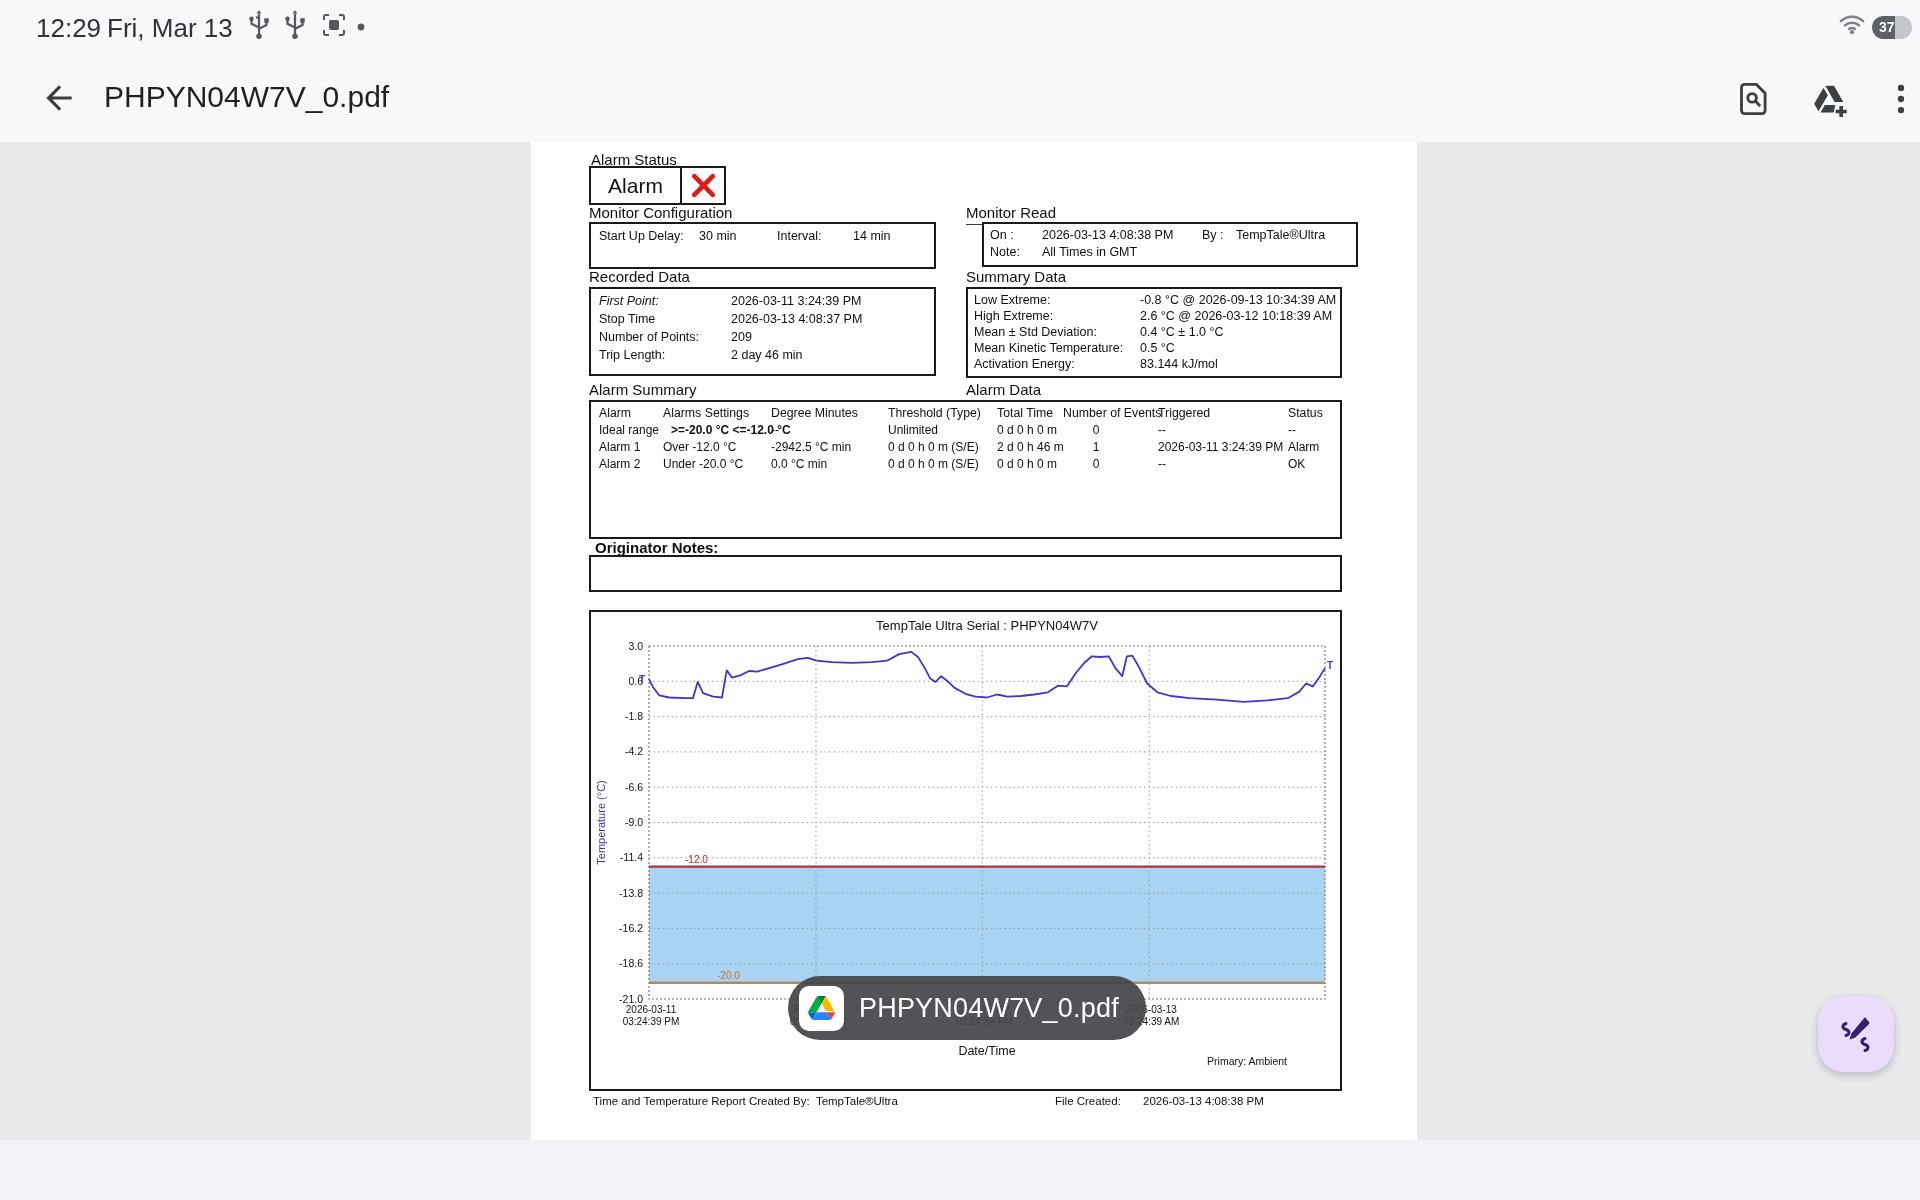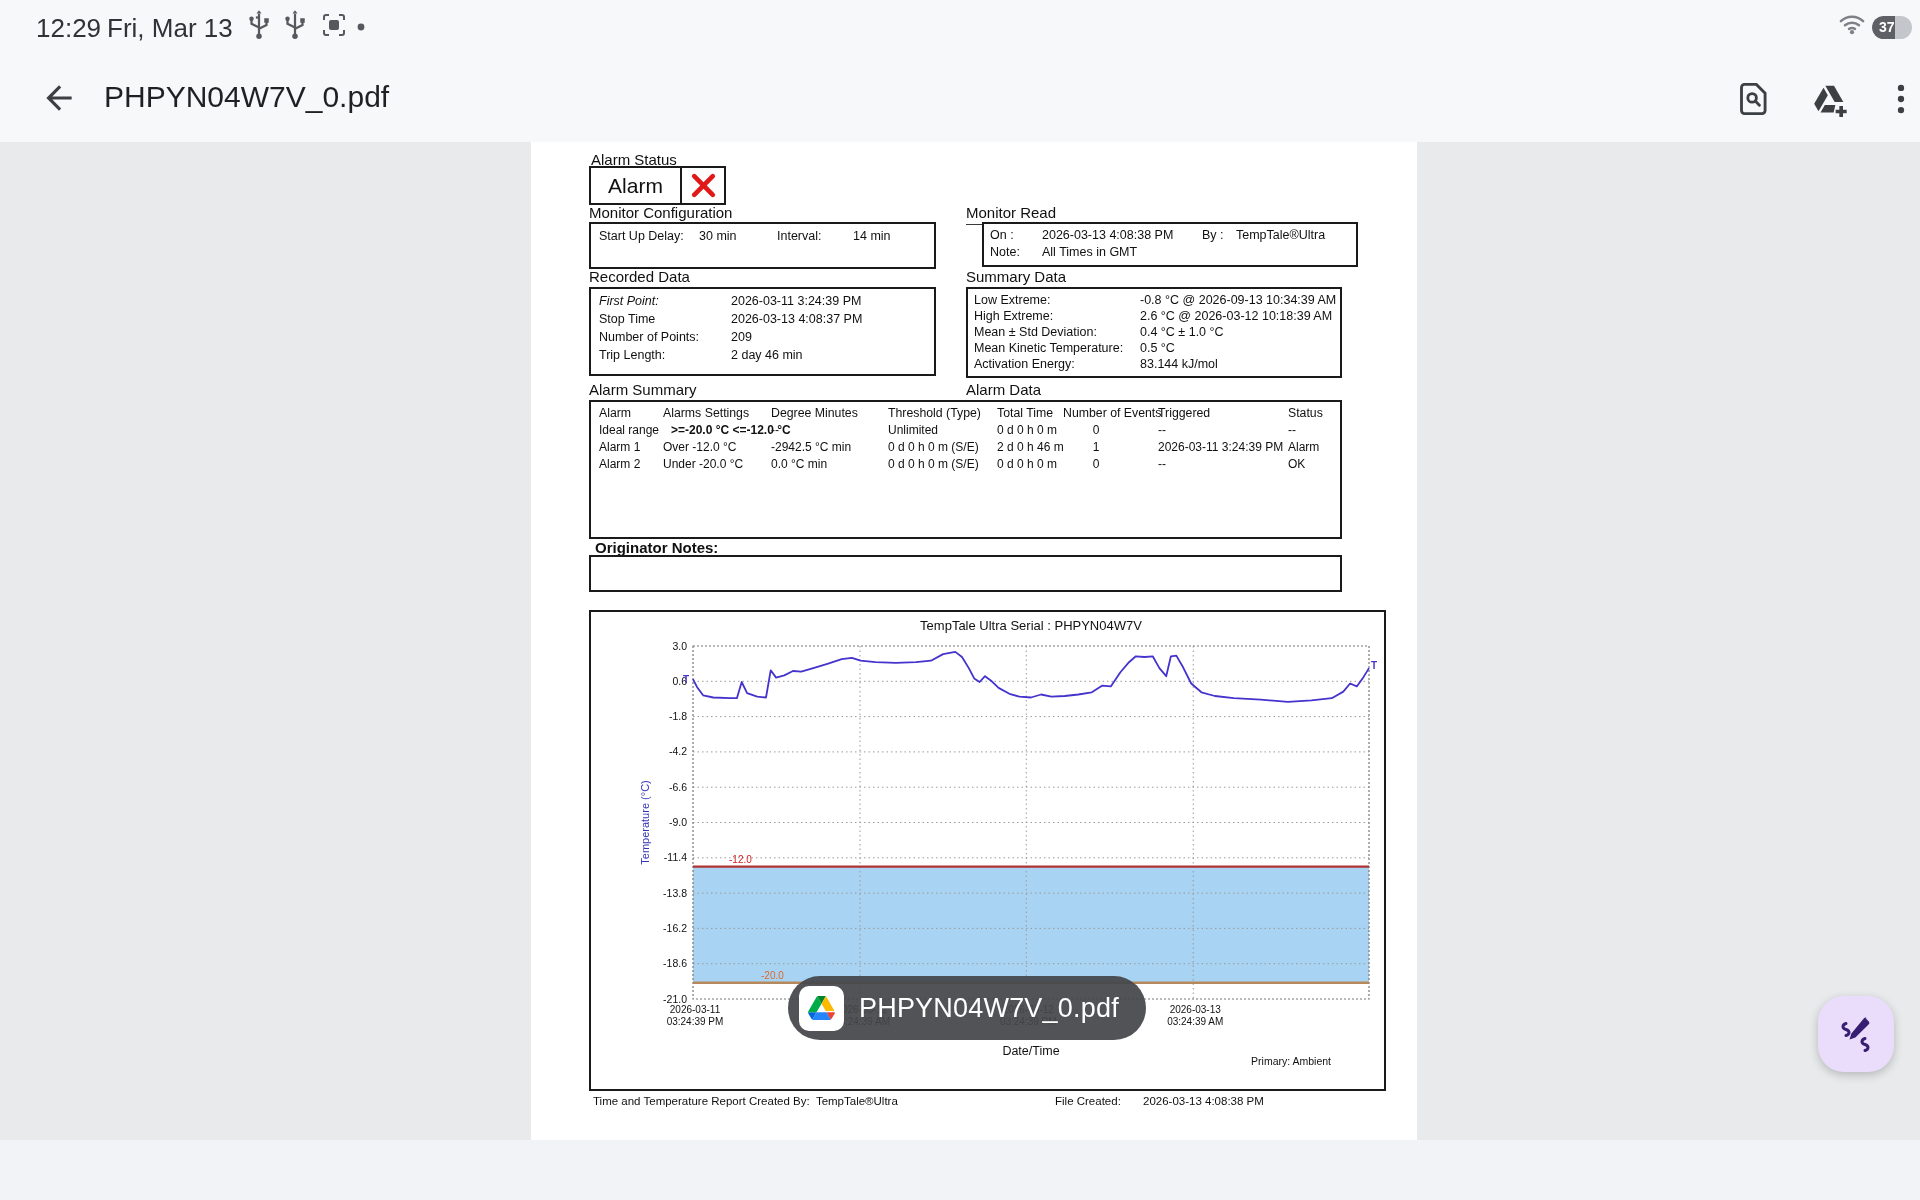--- a/index.html
+++ b/index.html
@@ -250,21 +250,21 @@
           <span class="tcell " style="top: 55px; left: 297px;">0 d 0 h 0 m (S/E)</span>
           <span class="tcell " style="top: 55px; left: 406px;">0 d 0 h 0 m</span>
           <span class="tcell " style="top: 55px; left: 485px; width: 40px; text-align: center;">0</span>
           <span class="tcell " style="top: 55px; left: 567px;">--</span>
           <span class="tcell " style="top: 55px; left: 697px;">OK</span>
         </div>
 
       <div class="sec-label noline" style="left:64px;top:397px;font-weight:bold;">Originator Notes:</div>
       <div class="dbox" style="left:58px;top:413px;width:749px;height:33px;"></div>
 
-      <div class="dbox" style="left:58px;top:468px;width:749px;height:477px;padding-left:44px;">
+      <div class="dbox" style="left:58px;top:468px;width:749px;height:477px;">
         <svg id="chartSvg" width="745" height="473" viewBox="0 0 745 473">
             <text x="396" y="18" text-anchor="middle" font-size="13" fill="#111">TempTale Ultra  Serial : PHPYN04W7V</text>
             <rect x="58" y="254.625" width="676" height="116.19583333333333" fill="#a9d3f3"></rect>
             <text x="52" y="37.5" text-anchor="end" font-size="10.5" fill="#111">3.0</text>
             <line x1="58" y1="69.3" x2="734" y2="69.3" stroke="#9a9a9a" stroke-width="1" stroke-dasharray="1.5,3"></line>
             <text x="52" y="72.8" text-anchor="end" font-size="10.5" fill="#111">0.6</text>
             <line x1="58" y1="104.6" x2="734" y2="104.6" stroke="#9a9a9a" stroke-width="1" stroke-dasharray="1.5,3"></line>
             <text x="52" y="108.1" text-anchor="end" font-size="10.5" fill="#111">-1.8</text>
             <line x1="58" y1="139.89999999999998" x2="734" y2="139.89999999999998" stroke="#9a9a9a" stroke-width="1" stroke-dasharray="1.5,3"></line>
             <text x="52" y="143.39999999999998" text-anchor="end" font-size="10.5" fill="#111">-4.2</text>

